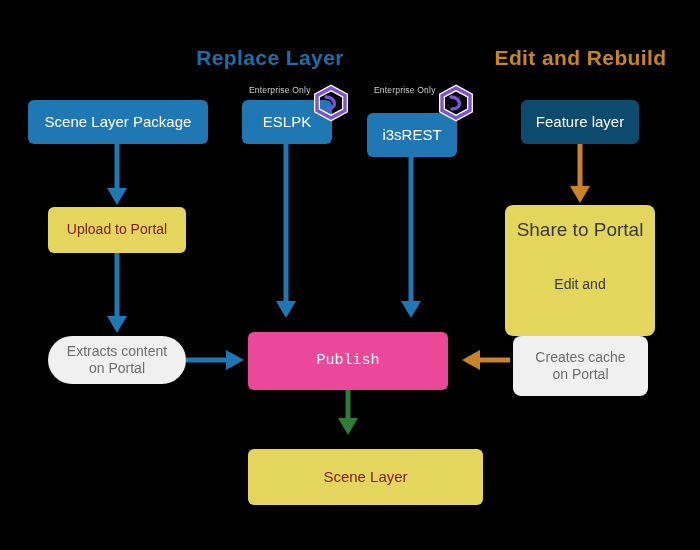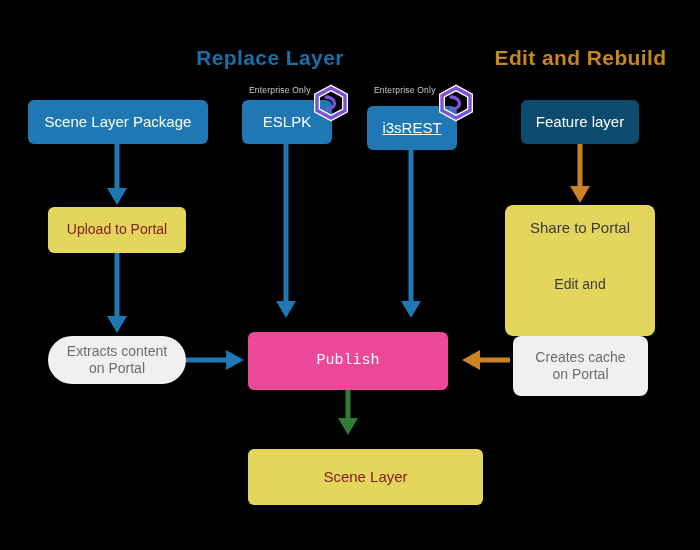--- a/index.html
+++ b/index.html
@@ -68,21 +68,21 @@
   .cycle-box {
     position: absolute;
     background: #e4d55c;
     border-radius: 8px;
     box-sizing: border-box;
   }
   .cycle-title {
     position: absolute;
     top: 14px; left: 0; right: 0;
     text-align: center;
-    font-size: 15px;
+    font-size: 19px;
     color: #3a3a3a;
   }
   .cycle-center {
     position: absolute;
     top: 52px; left: 0; right: 0;
     text-align: center;
     font-size: 14px;
     line-height: 1.3;
     color: #3a3a3a;
     white-space: pre-line;
@@ -167,21 +167,21 @@
   <div class="abs" style="left:314px; top:86px; width:34px; height:34px;">
     <svg width="34" height="34" viewBox="0 0 34 34" xmlns="http://www.w3.org/2000/svg">
       <polygon points="17,2 31,9.5 31,24.5 17,32 3,24.5 3,9.5" fill="none" stroke="#ffffff" stroke-width="6"></polygon>
       <polygon points="17,2 31,9.5 31,24.5 17,32 3,24.5 3,9.5" fill="none" stroke="#7b52d8" stroke-width="3.4"></polygon>
       <path d="M 12 11 C 22 11 24 23 13 23" fill="none" stroke="#7b52d8" stroke-width="3.4" stroke-linecap="round"></path>
     </svg>
   </div>
 
   <div class="ent-caption" style="left:374px; top:85px;">Enterprise Only</div>
 
-  <div class="node blue big" style="left:367px; top:106px; width:90px; height:44px;text-decoration:underline;">i3sREST</div>
+  <div class="node blue big" style="left:367px; top:113px; width:90px; height:44px;">i3sREST</div>
 
   <div class="abs" style="left:439px; top:86px; width:34px; height:34px;">
     <svg width="34" height="34" viewBox="0 0 34 34" xmlns="http://www.w3.org/2000/svg">
       <polygon points="17,2 31,9.5 31,24.5 17,32 3,24.5 3,9.5" fill="none" stroke="#ffffff" stroke-width="6"></polygon>
       <polygon points="17,2 31,9.5 31,24.5 17,32 3,24.5 3,9.5" fill="none" stroke="#7b52d8" stroke-width="3.4"></polygon>
       <path d="M 12 11 C 22 11 24 23 13 23" fill="none" stroke="#7b52d8" stroke-width="3.4" stroke-linecap="round"></path>
     </svg>
   </div>
 
   <div class="node orange big" style="left:521px; top:100px; width:118px; height:44px;">Feature layer</div>

